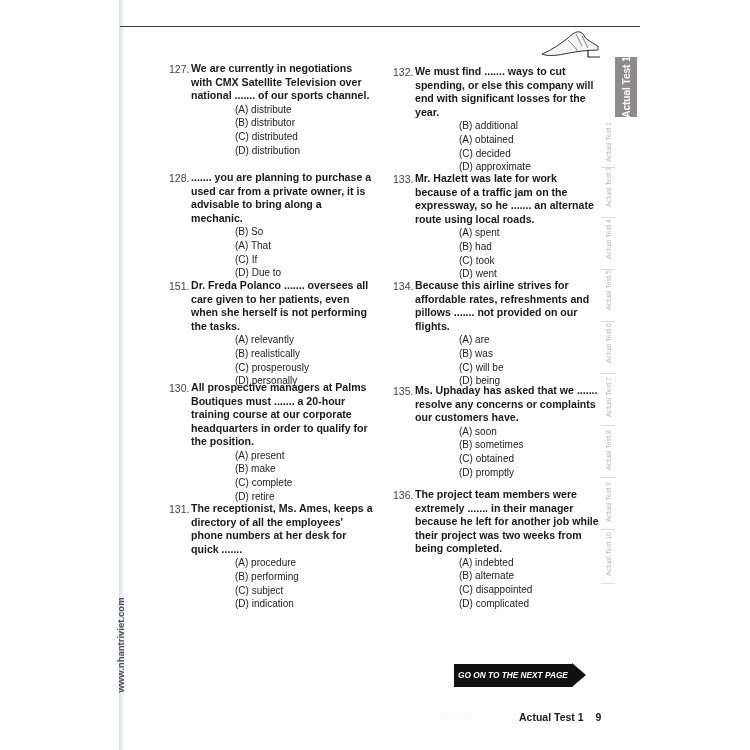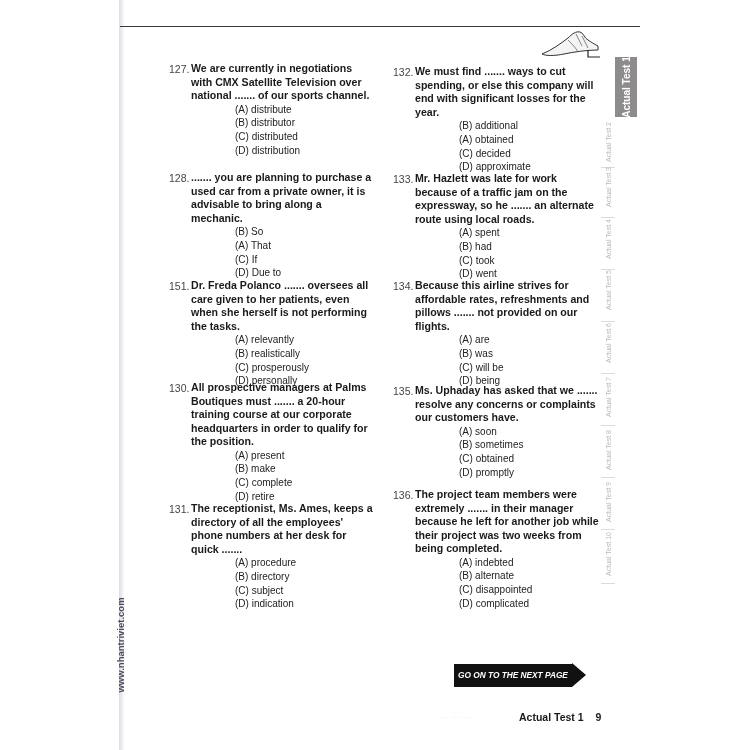--- a/index.html
+++ b/index.html
@@ -188,21 +188,21 @@
         <div class="q-option">(D) retire</div>
       </div>
     </div>
   </div>
   <div class="question" style="top:440px">
     <div class="q-row">
       <div class="q-num">131.</div>
       <div class="q-body">
         <div class="q-text">The receptionist, Ms. Ames, keeps a directory of all the employees' phone numbers at her desk for quick .......</div>
         <div class="q-option">(A) procedure</div>
-        <div class="q-option">(B) directory</div>
+        <div class="q-option">(B) performing</div>
         <div class="q-option">(C) subject</div>
         <div class="q-option">(D) indication</div>
       </div>
     </div>
   </div>
 </div>
 
 <div class="col col-right">
   <div class="question" style="top:3px">
     <div class="q-row">

